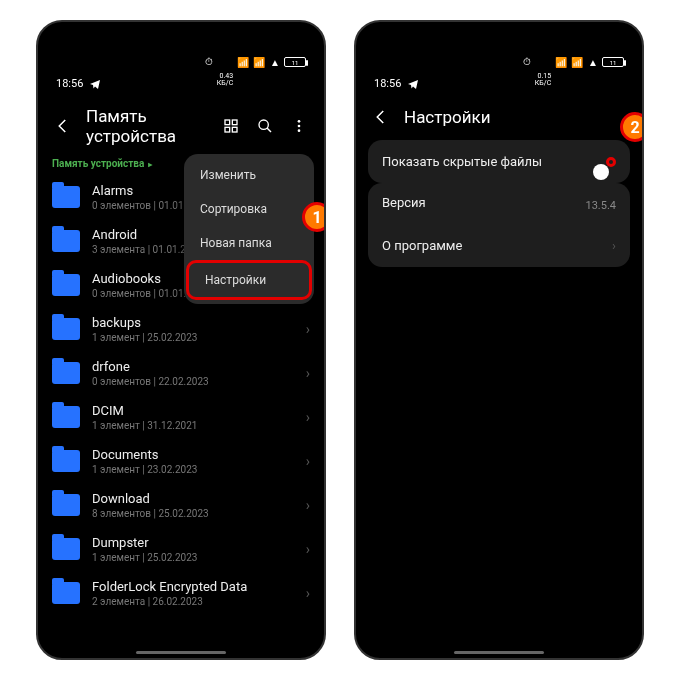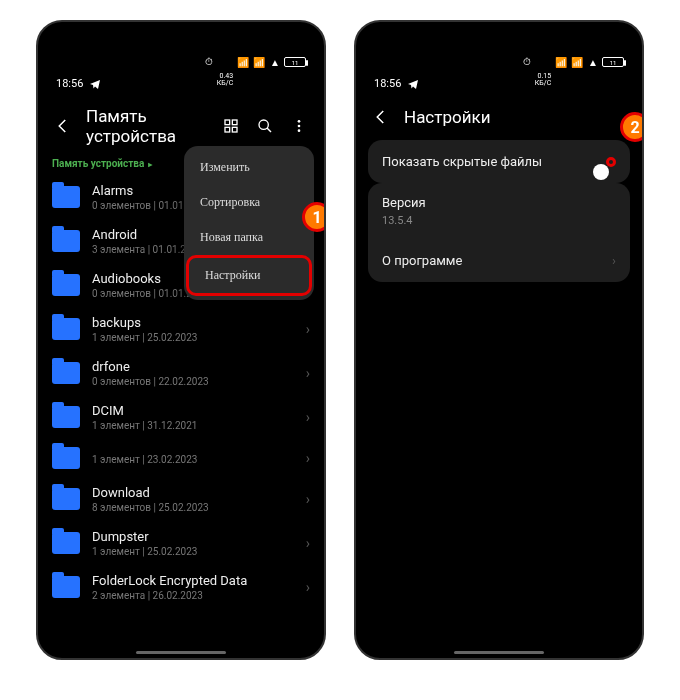--- a/index.html
+++ b/index.html
@@ -71,27 +71,26 @@
     content:""; position:absolute; top:-4px; left:0; width:12px; height:6px;
     background:#2672ff; border-radius:2px 2px 0 0;
   }
   .row .meta { display:flex; flex-direction:column; flex:1; }
   .row .name { font-size: 13px; color:#eee; }
   .row .sub { font-size: 10px; color:#777; margin-top:2px; }
   .row .chev { color:#555; font-size:14px; }
   
   .popup {
     position: absolute;
-    top: 124px; right: 10px;
+    top: 132px; right: 10px;
     width: 130px;
     background: #2b2b2b;
     border-radius: 14px;
     padding: 4px 0;
     box-shadow: 0 4px 20px rgba(0,0,0,.6);
-    font-family: Liberation Serif, serif;
   }
   .popup .mi {
     padding: 10px 16px;
     font-size: 12px;
     color: #ddd;
   }
   .popup .mi.hl {
     border: 3px solid #e30000;
     border-radius: 10px;
     margin: 0 2px;
@@ -114,21 +113,21 @@
     border-radius: 14px;
     margin: 0 4px;
     padding: 0;
   }
   .card-row {
     display:flex; align-items:center; justify-content:space-between;
     padding: 14px 14px;
     font-size: 13px;
     color:#eee;
   }
-  .card-row.sub-below { flex-direction: column; align-items: flex-start; padding:12px 14px;text-align:center; }
+  .card-row.sub-below { flex-direction: row; align-items: flex-start; padding:12px 14px;text-align:center; }
   .card-row .subv { font-size:11px; color:#888; margin-top:4px; }
   .toggle-wrap { border:3px solid #e30000; border-radius:14px; padding:2px; }
   .toggle {
     width: 38px; height: 20px; background:#00c853; border-radius: 12px;
     position:relative;
   }
   .toggle::after {
     content:""; position:absolute; right:2px; top:2px; width:16px; height:16px;
     background:#fff; border-radius:50%;
   }
@@ -243,20 +242,21 @@
         <span class="folder-ic"></span>
         <span class="meta">
           <span class="name">DCIM</span>
           <span class="sub">1 элемент  |  31.12.2021</span>
         </span>
         <span class="chev">›</span>
       </div>
       <div class="row">
         <span class="folder-ic"></span>
         <span class="meta">
+          <span class="name">Documents</span>
           <span class="sub">1 элемент  |  23.02.2023</span>
         </span>
         <span class="chev">›</span>
       </div>
       <div class="row">
         <span class="folder-ic"></span>
         <span class="meta">
           <span class="name">Download</span>
           <span class="sub">8 элементов  |  25.02.2023</span>
         </span>

